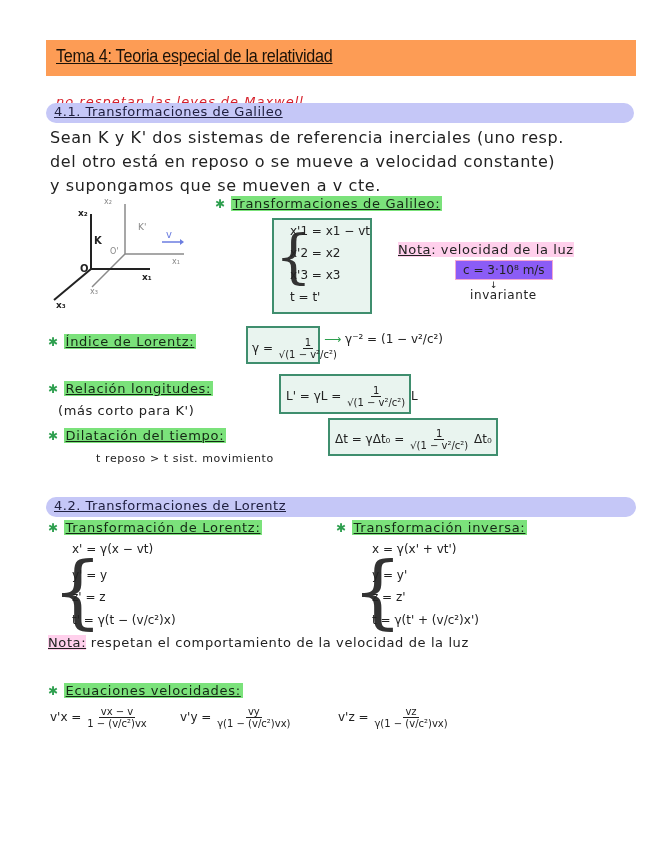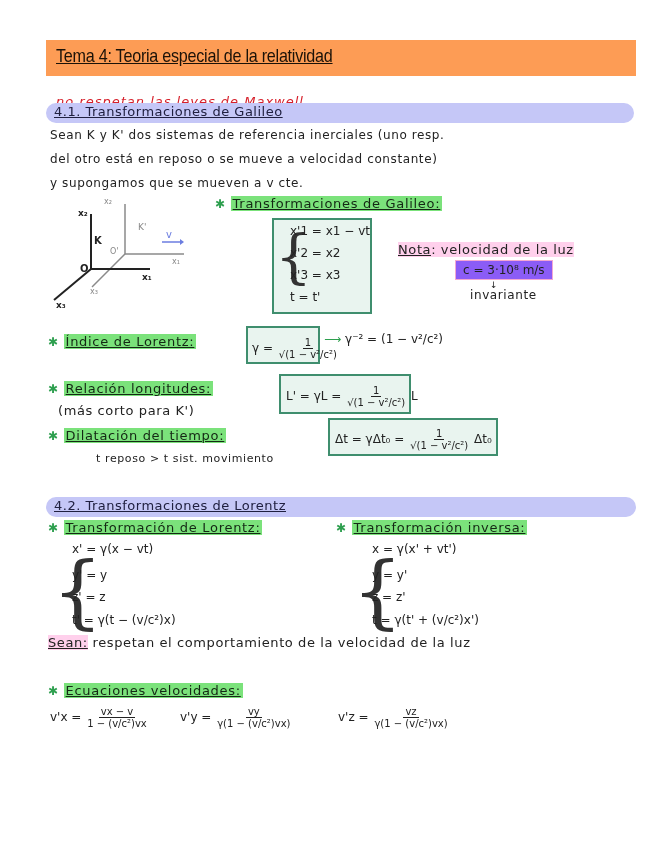--- a/index.html
+++ b/index.html
@@ -7,21 +7,21 @@
          font-family:"DejaVu Sans", sans-serif; color:#1a1a1a; }
   .abs { position:absolute; }
   .title-bar { left:46px; top:40px; width:590px; height:36px; background:#fd9c55;
                border-radius:0; }
   .title-text { left:10px; top:5px; font-family:"Liberation Sans", sans-serif;
                 font-size:19px; color:#1b1208; text-decoration:underline;
                 letter-spacing:-0.3px; transform:scaleX(0.85); transform-origin:left; }
   .red-note { left:56px; top:94px; font-size:13px; color:#d6202b; font-style:italic; letter-spacing:1px; }
   .section-bar { background:#c5c7f7; border-radius:12px; height:20px; }
   .section-text { left:8px; top:1px; font-size:13px; color:#202040; text-decoration:underline; letter-spacing:0.5px; }
-  .hand { font-size:12px; letter-spacing:0.6px; white-space:nowrap; color:#222; }
+  .hand { font-size:16px; letter-spacing:0.6px; white-space:nowrap; color:#222; }
   .hl-green { background:#7be27b; text-decoration:underline; padding:0 2px; color:#142814; }
   .star { color:#2e9f4f; font-size:12px; }
   .hl-label { font-size:13px; letter-spacing:0.7px; white-space:nowrap; }
   .eqbox { border:2px solid #3f8e6e; background:#e9f4ef; }
   .eqbox-pink { border:1.5px solid #f3a8d2; background:#8b5cf6; }
   .eq { font-size:12px; white-space:nowrap; color:#222; }
   .pink-hl { background:#ffd0ec; }
   .pink-u { text-decoration:underline; background:#ffd0ec; }
   .frac { display:inline-flex; flex-direction:column; align-items:center; vertical-align:middle; font-size:10px; line-height:11px; }
   .frac .num { border-bottom:1px solid #222; padding:0 2px; }
@@ -166,21 +166,21 @@
 
 <div class="abs" style="left:352px;top:540px;width:200px;height:95px;">
   <div class="abs brace" style="left:0px;top:12px;font-size:80px;line-height:80px;">{</div>
   <div class="abs eq" style="left:20px;top:2px;">x = γ(x' + vt')</div>
   <div class="abs eq" style="left:20px;top:28px;">y = y'</div>
   <div class="abs eq" style="left:20px;top:50px;">z = z'</div>
   <div class="abs eq" style="left:20px;top:73px;">t = γ(t' + (v/c²)x')</div>
 </div>
 
 <div class="abs hand" style="left:48px;top:635px;font-size:13px;">
-  <span class="pink-u">Sean:</span>
+  <span class="pink-u">Nota:</span>
   <span>respetan el comportamiento de la velocidad de la luz</span>
 </div>
 
 <div class="abs hl-label" style="left:48px;top:683px;">
   <span class="star">✱</span>
   <span class="hl-green">Ecuaciones velocidades:</span>
 </div>
 <div class="abs eq" style="left:50px;top:706px;">
   <span>v'x =</span>
   <span class="frac">

